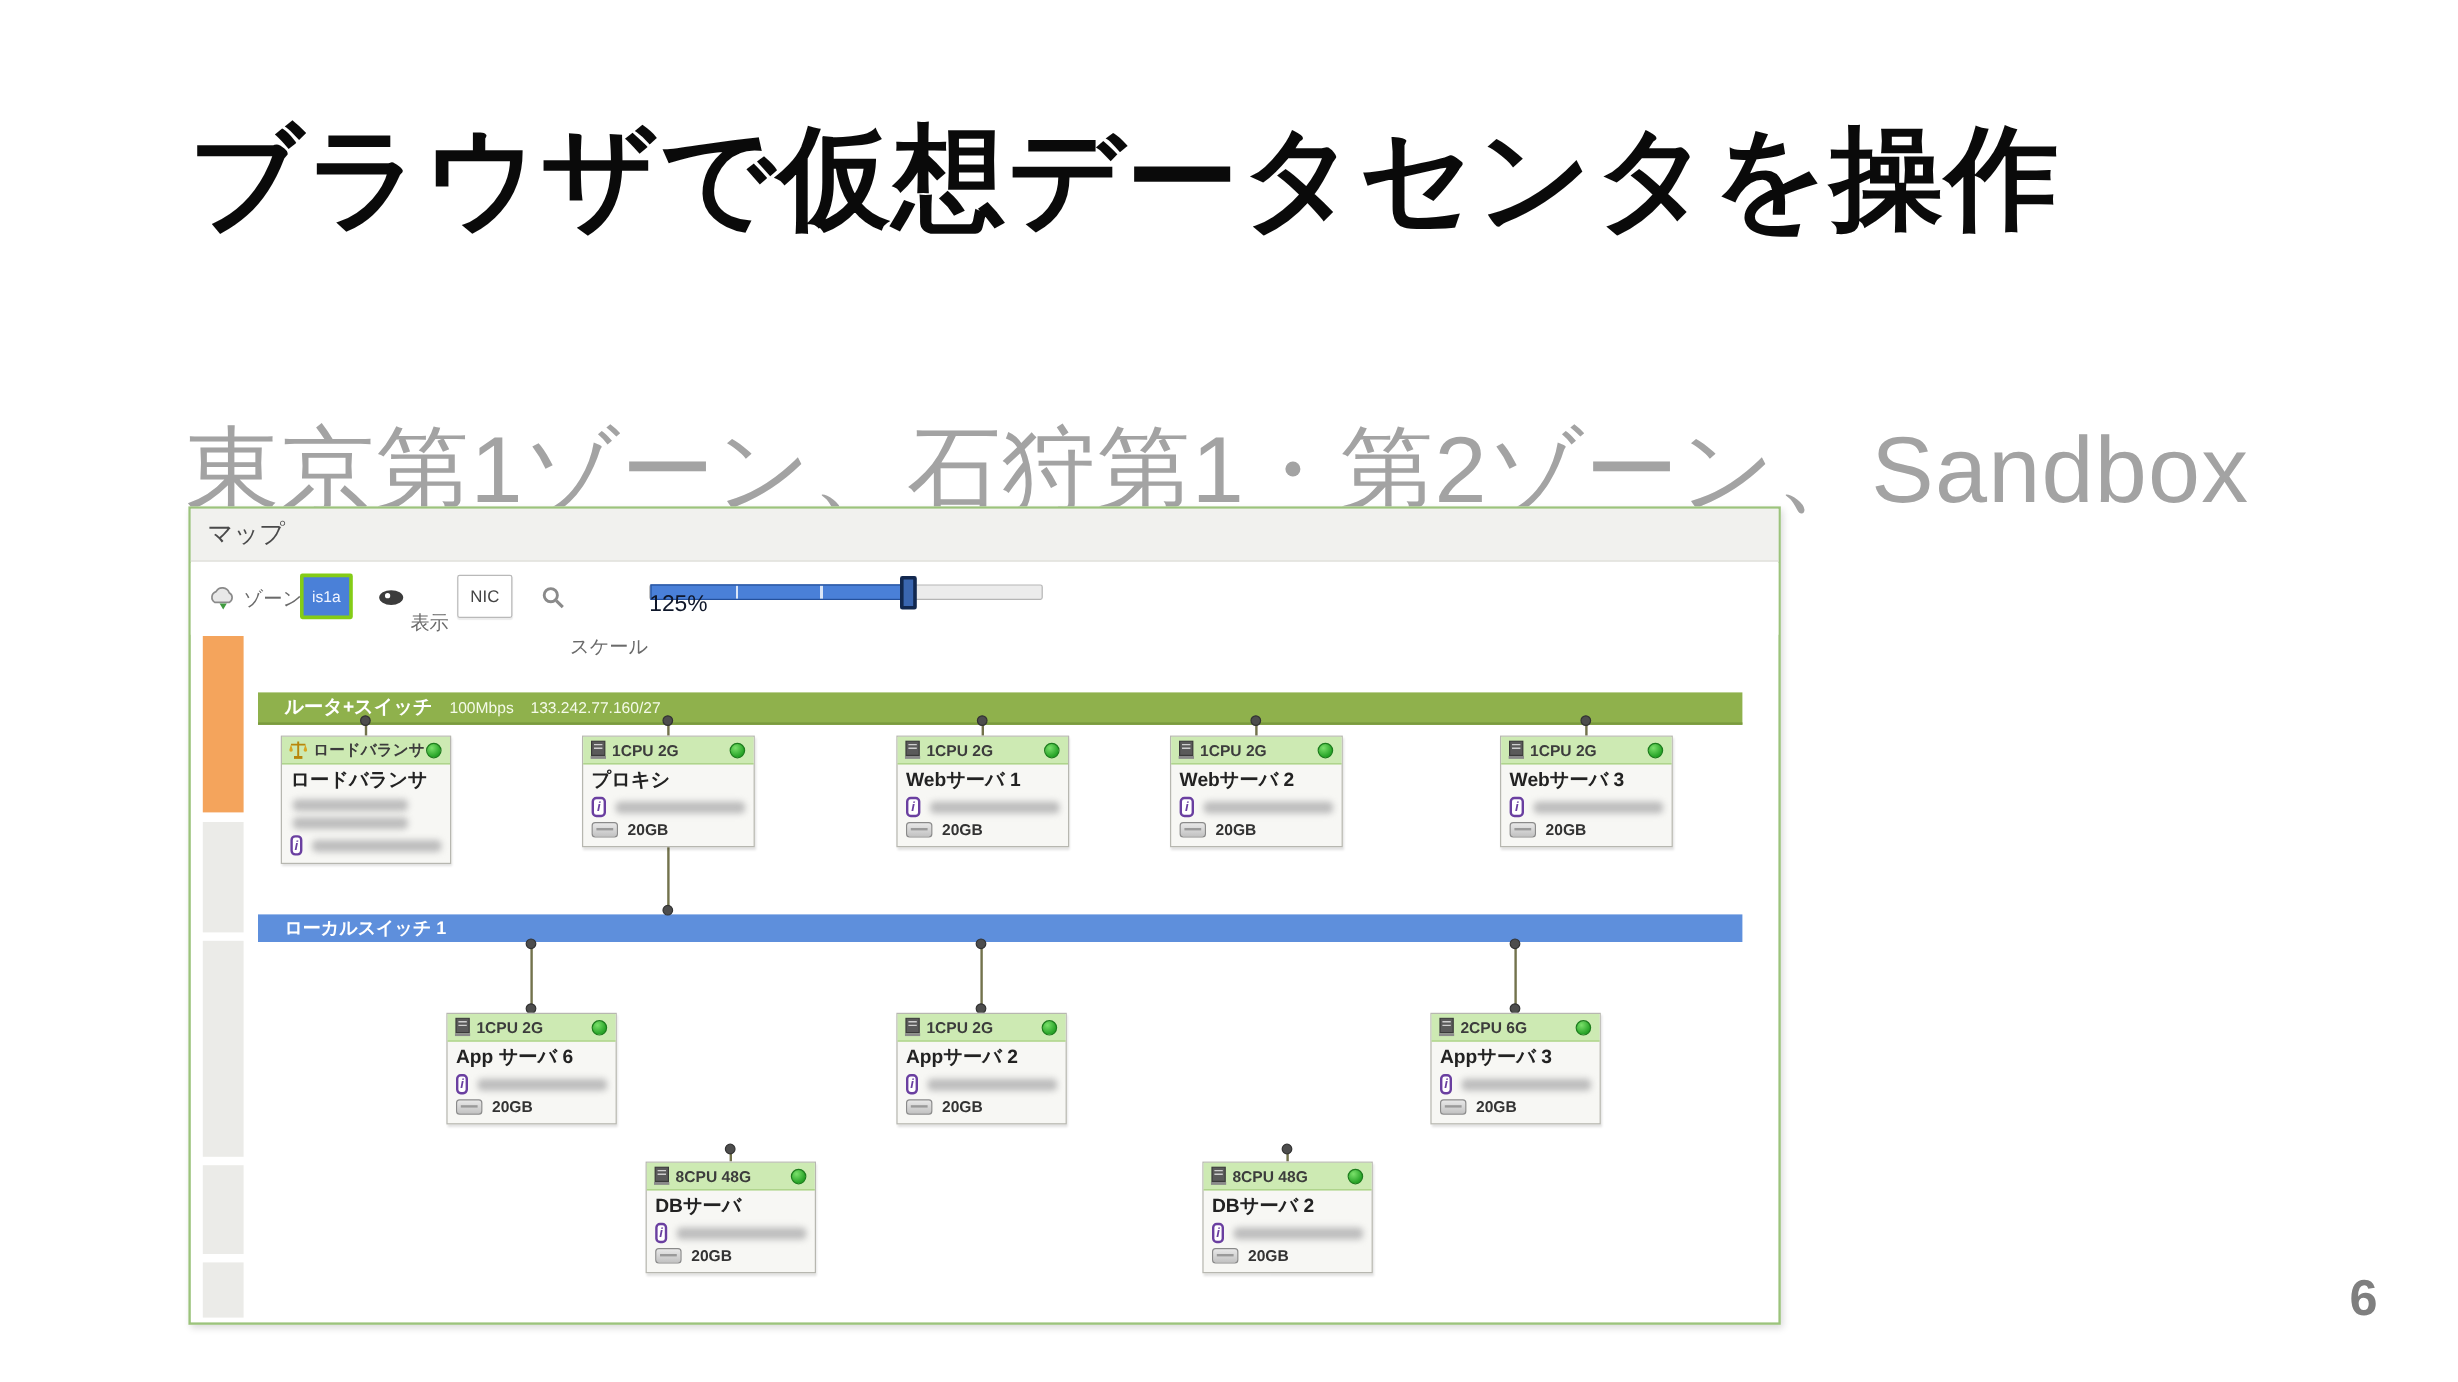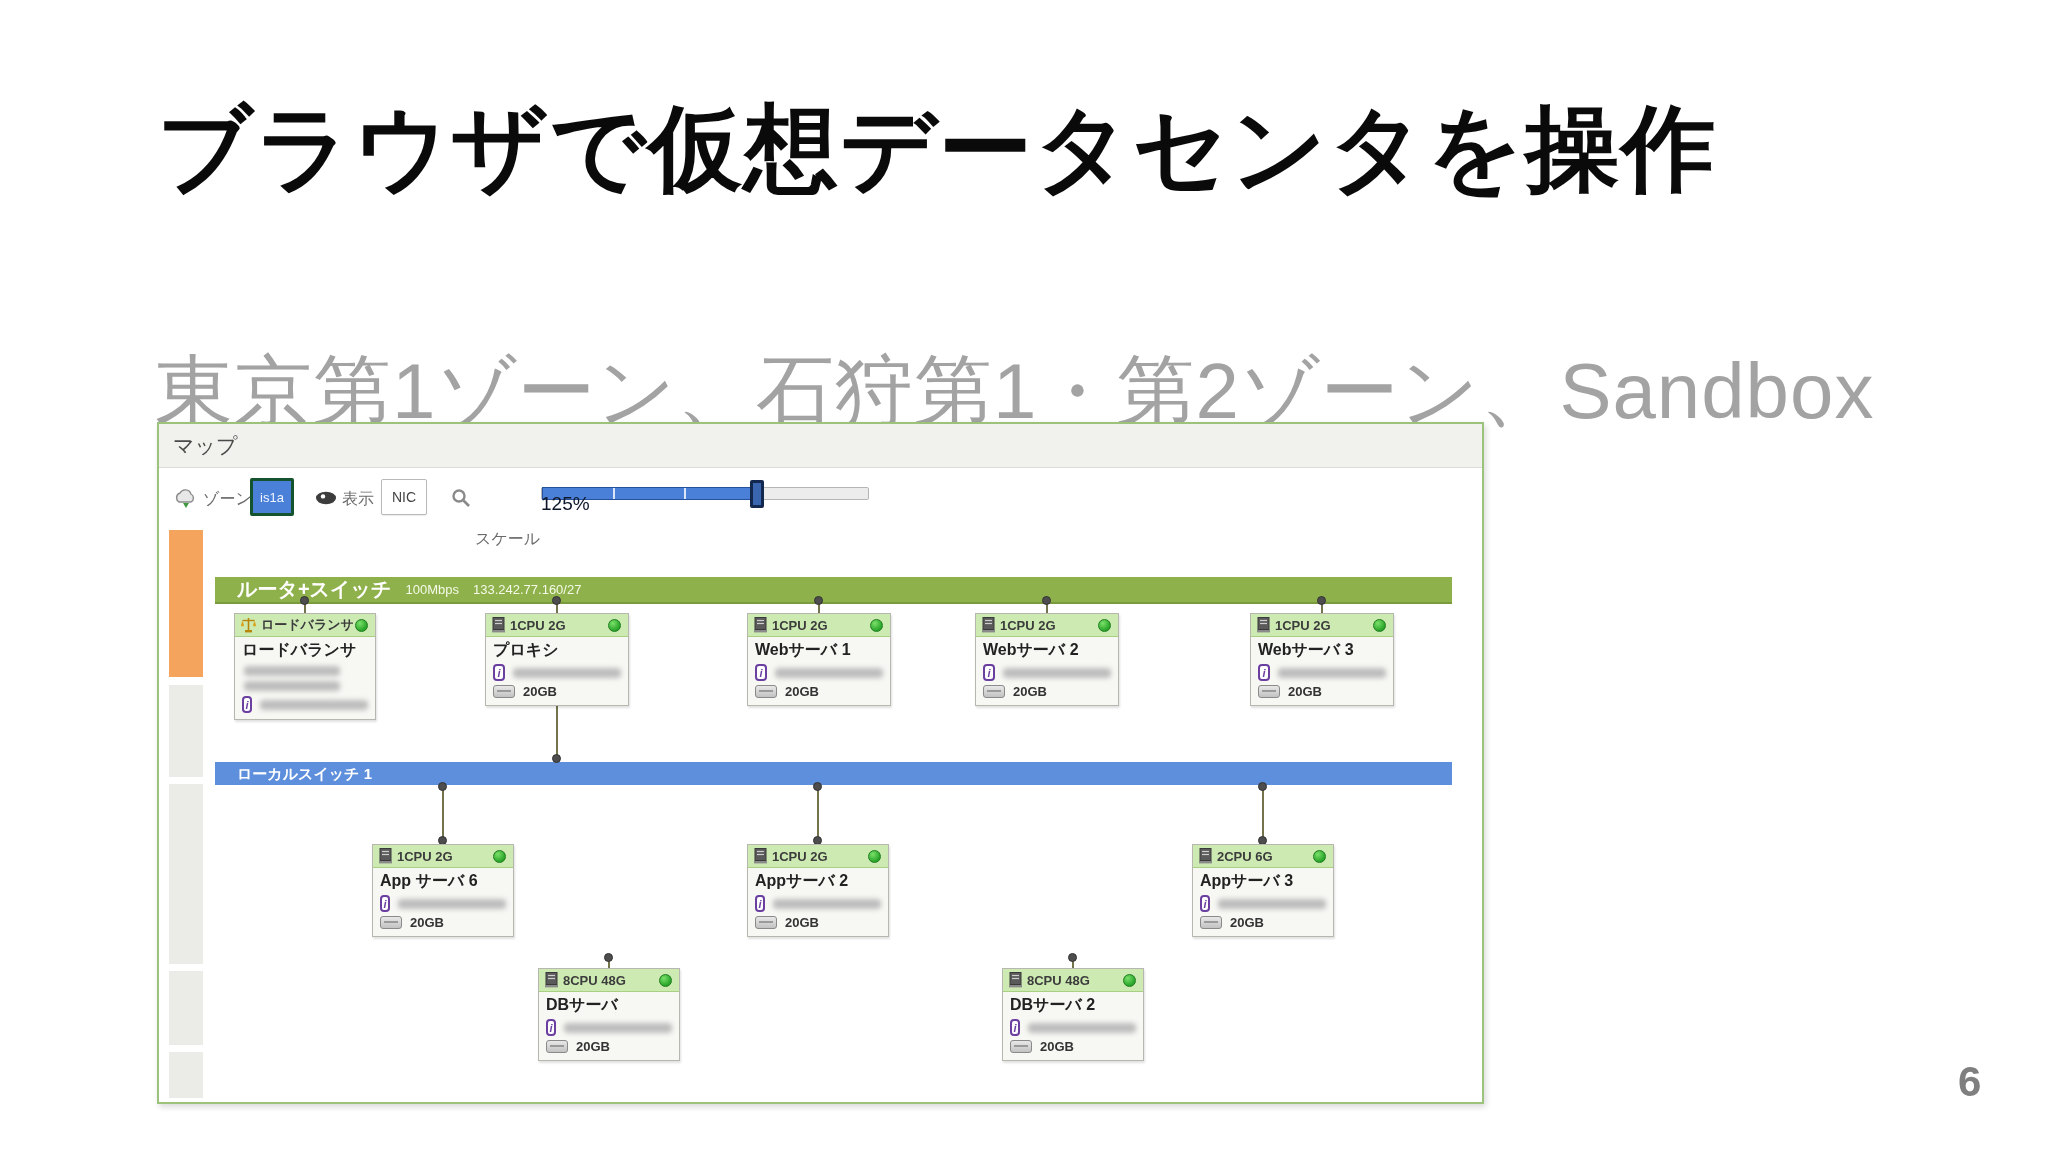--- a/index.html
+++ b/index.html
@@ -17,21 +17,21 @@
   .map-panel { position:absolute; left:157px; top:422px; width:1327px; height:682px;
                background:#ffffff; border:2px solid #9cc37c; box-shadow:2px 3px 6px rgba(0,0,0,.15); }
   .map-header { position:absolute; left:0; top:0; width:100%; height:44px; background:#f1f1ee;
                 border-bottom:1px solid #ddddd8; }
   .map-header-label { position:absolute; left:14px; top:0; line-height:44px; font-size:21px; color:#4a4a4a; }
 
   
   .toolbar { position:absolute; left:0; top:45px; width:100%; height:60px; background:#fff; }
   .tb-label { position:absolute; top:20px; font-size:16px; color:#6a6a6a; }
   .zone-btn { position:absolute; left:91px; top:9px; width:44px; height:38px; background:#4a80d8;
-              border:3px solid #14532d; border-radius:2px; color:#f0f4ff; font-size:13px;
+              border:3px solid #84cc16; border-radius:2px; color:#f0f4ff; font-size:13px;
               display:flex; align-items:center; justify-content:center; }
   .nic-btn { position:absolute; left:222px; top:10px; width:46px; height:36px; background:#ffffff;
              border:1px solid #b9b9b9; border-radius:2px; color:#444; font-size:14px;
              display:flex; align-items:center; justify-content:center; box-shadow:0 1px 1px rgba(0,0,0,.08); }
   .slider-track { position:absolute; left:382px; top:18px; width:328px; height:13px;
                   background:#ececec; border:1px solid #b5b5b5; border-radius:2px; }
   .slider-fill { position:absolute; left:0; top:-1px; height:13px; width:66%;
                  background:#4a80d8; border:1px solid #24509c;
                  background-image:linear-gradient(90deg, transparent 0 33%, rgba(255,255,255,.8) 33% calc(33% + 2px),
                    transparent calc(33% + 2px) 66%, rgba(255,255,255,.8) 66% calc(66% + 2px), transparent calc(66% + 2px)); }
@@ -41,21 +41,21 @@
   .tb-icon { position:absolute; top:18px; }
 
   
   .strip { position:absolute; left:10px; width:34px; }
   .strip.orange { background:#f4a45c; }
   .strip.gray { background:#ebebe8; }
 
   
   .router-bar { position:absolute; left:56px; top:153px; width:1237px; height:27px; background:#8fb14c;
                 border-bottom:2px solid #7a9a3e; color:#fff; display:flex; align-items:center; }
-  .router-bar .rb-title { font-weight:bold; font-size:20px; margin-left:22px; }
+  .router-bar .rb-title { font-weight:bold; font-size:16px; margin-left:22px; }
   .router-bar .rb-meta { font-size:13px; margin-left:14px; color:#f4fae8; }
   .switch-bar { position:absolute; left:56px; width:1237px; height:23px; background:#5e8fdc;
                 color:#fff; font-weight:bold; font-size:15px; line-height:23px; }
   .switch-bar span { margin-left:22px; }
 
   
   .node { position:absolute; background:#f7f7f4; border:1px solid #b7b7b0; box-shadow:1px 2px 2px rgba(0,0,0,.12); }
   .node-header { height:23px; background:#cdeab3; border-bottom:1px solid #a9cf83;
                  display:flex; align-items:center; padding:0 6px; position:relative; }
   .node-header .nh-label { font-size:13px; font-weight:bold; color:#3c3c3c; margin-left:5px; }
@@ -97,21 +97,21 @@
         <path d="M6 13 a5 5 0 0 1 1-9 a6 6 0 0 1 11 1 a4.5 4.5 0 0 1 0 8 z" fill="#e8e8e8" stroke="#8a8a8a" stroke-width="1.4"></path>
         <path d="M10 14 h6 l-3 5 z" fill="#3f9a3f"></path>
       </svg>
       <span class="tb-label" style="left:44px;">ゾーン</span>
       <div class="zone-btn">is1a</div>
 
       <svg class="tb-icon" style="left:156px; top:22px;" width="22" height="14" viewBox="0 0 22 14">
         <ellipse cx="11" cy="7" rx="10" ry="6.2" fill="#3c3c3c"></ellipse>
         <circle cx="8" cy="5.4" r="2.2" fill="#ffffff"></circle>
       </svg>
-      <span class="tb-label" style="left:183px;">表示</span>
+      <span class="tb-label" style="left:183px;margin-top:20px;">表示</span>
       <div class="nic-btn">NIC</div>
 
       <svg class="tb-icon" style="left:292px; top:19px;" width="20" height="20" viewBox="0 0 20 20">
         <circle cx="8" cy="8" r="5.5" fill="none" stroke="#8a8a8a" stroke-width="2.4"></circle>
         <line x1="12.5" y1="12.5" x2="18" y2="18" stroke="#8a8a8a" stroke-width="2.6"></line>
       </svg>
       <span class="tb-label" style="left:316px;margin-top:40px;">スケール</span>
 
       <div class="slider-track">
         <div class="slider-fill"></div>

